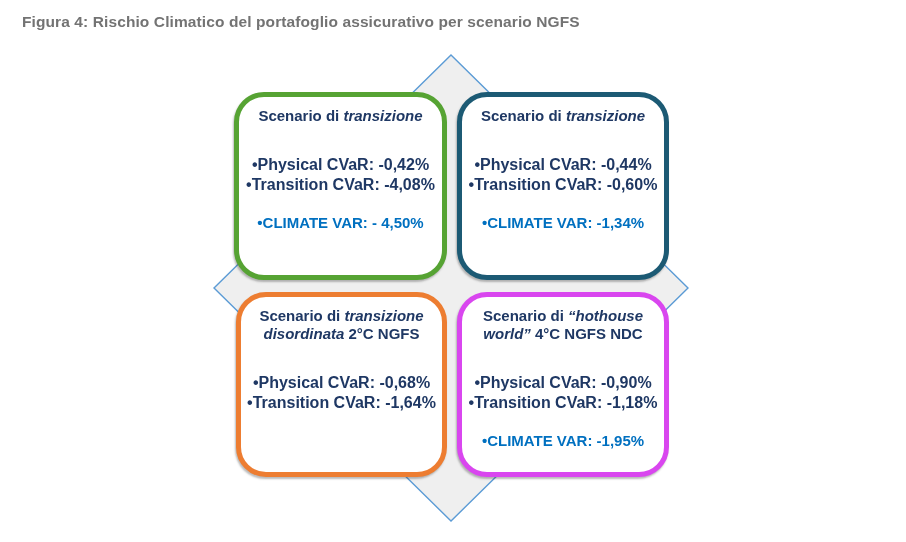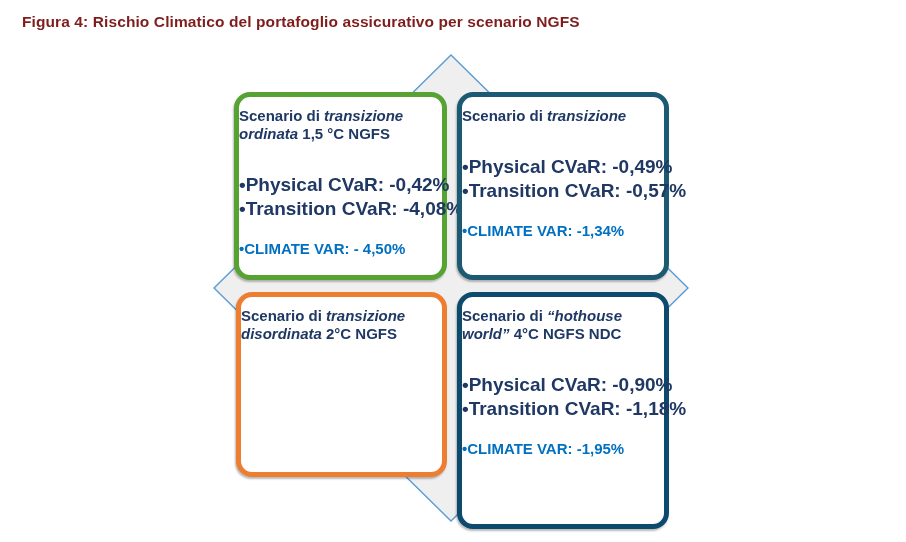--- a/index.html
+++ b/index.html
@@ -10,49 +10,50 @@
     background: #ffffff;
     font-family: "Liberation Sans", sans-serif;
     overflow: hidden;
   }
   .figure-title {
     position: absolute;
     left: 22px;
     top: 13px;
     font-size: 15.5px;
     font-weight: bold;
-    color: #7f1d1d;
+    color: #737373;
     letter-spacing: 0.1px;
   }
   .diamond-svg {
     position: absolute;
     left: 0; top: 0;
     width: 906px; height: 542px;
   }
   .scenario-box {
     position: absolute;
     background: #ffffff;
-    border-radius: 16px;
+    border-radius: 30px;
     box-sizing: border-box;
+    text-align: center;
     color: #1F3864;
     box-shadow: -1px 2px 2px rgba(60,60,60,0.35);
   }
   .box-green  { left: 234px; top: 92px;  width: 213px; height: 188px; border: 5px solid #56A333; }
   .box-teal   { left: 457px; top: 92px;  width: 212px; height: 188px; border: 5px solid #1C5A74; }
   .box-orange { left: 236px; top: 292px; width: 211px; height: 185px; border: 5px solid #ED7D31; }
-  .box-brown  { left: 457px; top: 292px; width: 212px; height: 237px; border: 5px solid #0c4a6e; }
+  .box-brown  { left: 457px; top: 292px; width: 212px; height: 185px; border: 5px solid #d946ef; }
   .box-title {
     margin-top: 10px;
     font-size: 15px;
     font-weight: bold;
     line-height: 1.2;
   }
   .box-title .line { white-space: nowrap; }
   .it { font-style: italic; }
-  .bullet-list { margin-top: 30px; font-size: 19px; font-weight: bold; line-height: 1.25; }
+  .bullet-list { margin-top: 30px; font-size: 16px; font-weight: bold; line-height: 1.25; }
   .bullet-line { white-space: nowrap; }
   .climate-line {
     margin-top: 19px;
     font-size: 15px;
     font-weight: bold;
     color: #0070C0;
     white-space: nowrap;
   }
 </style>
 </head>
@@ -62,44 +63,47 @@
 
   <div class="figure-title">Figura 4: Rischio Climatico del portafoglio assicurativo per scenario NGFS</div>
 
   <svg class="diamond-svg" viewBox="0 0 906 542" xmlns="http://www.w3.org/2000/svg">
     <polygon points="451,55 688,288 451,521 214,288" fill="#EFEFEF" stroke="#5B9BD5" stroke-width="1.4"></polygon>
   </svg>
 
   <div class="scenario-box box-green">
     <div class="box-title">
       <div class="line"><span>Scenario di </span><span class="it">transizione</span></div>
-      <div class="line"><span class="it">ordinata</span><span> 1,5 °C NGFS</span></div>
     </div>
     <div class="bullet-list">
       <div class="bullet-line">•Physical CVaR: -0,42%</div>
       <div class="bullet-line">•Transition CVaR: -4,08%</div>
     </div>
     <div class="climate-line">•CLIMATE VAR: - 4,50%</div>
   </div>
 
   <div class="scenario-box box-teal">
     <div class="box-title">
       <div class="line"><span>Scenario di </span><span class="it">transizione</span></div>
     </div>
     <div class="bullet-list">
-      <div class="bullet-line">•Physical CVaR: -0,49%</div>
-      <div class="bullet-line">•Transition CVaR: -0,57%</div>
+      <div class="bullet-line">•Physical CVaR: -0,44%</div>
+      <div class="bullet-line">•Transition CVaR: -0,60%</div>
     </div>
     <div class="climate-line">•CLIMATE VAR: -1,34%</div>
   </div>
 
   <div class="scenario-box box-orange">
     <div class="box-title">
       <div class="line"><span>Scenario di </span><span class="it">transizione</span></div>
       <div class="line"><span class="it">disordinata</span><span> 2°C NGFS</span></div>
+    </div>
+    <div class="bullet-list">
+      <div class="bullet-line">•Physical CVaR: -0,68%</div>
+      <div class="bullet-line">•Transition CVaR: -1,64%</div>
     </div>
   </div>
 
   <div class="scenario-box box-brown">
     <div class="box-title">
       <div class="line"><span>Scenario di </span><span class="it">“hothouse</span></div>
       <div class="line"><span class="it">world”</span><span> 4°C NGFS NDC</span></div>
     </div>
     <div class="bullet-list">
       <div class="bullet-line">•Physical CVaR: -0,90%</div>

